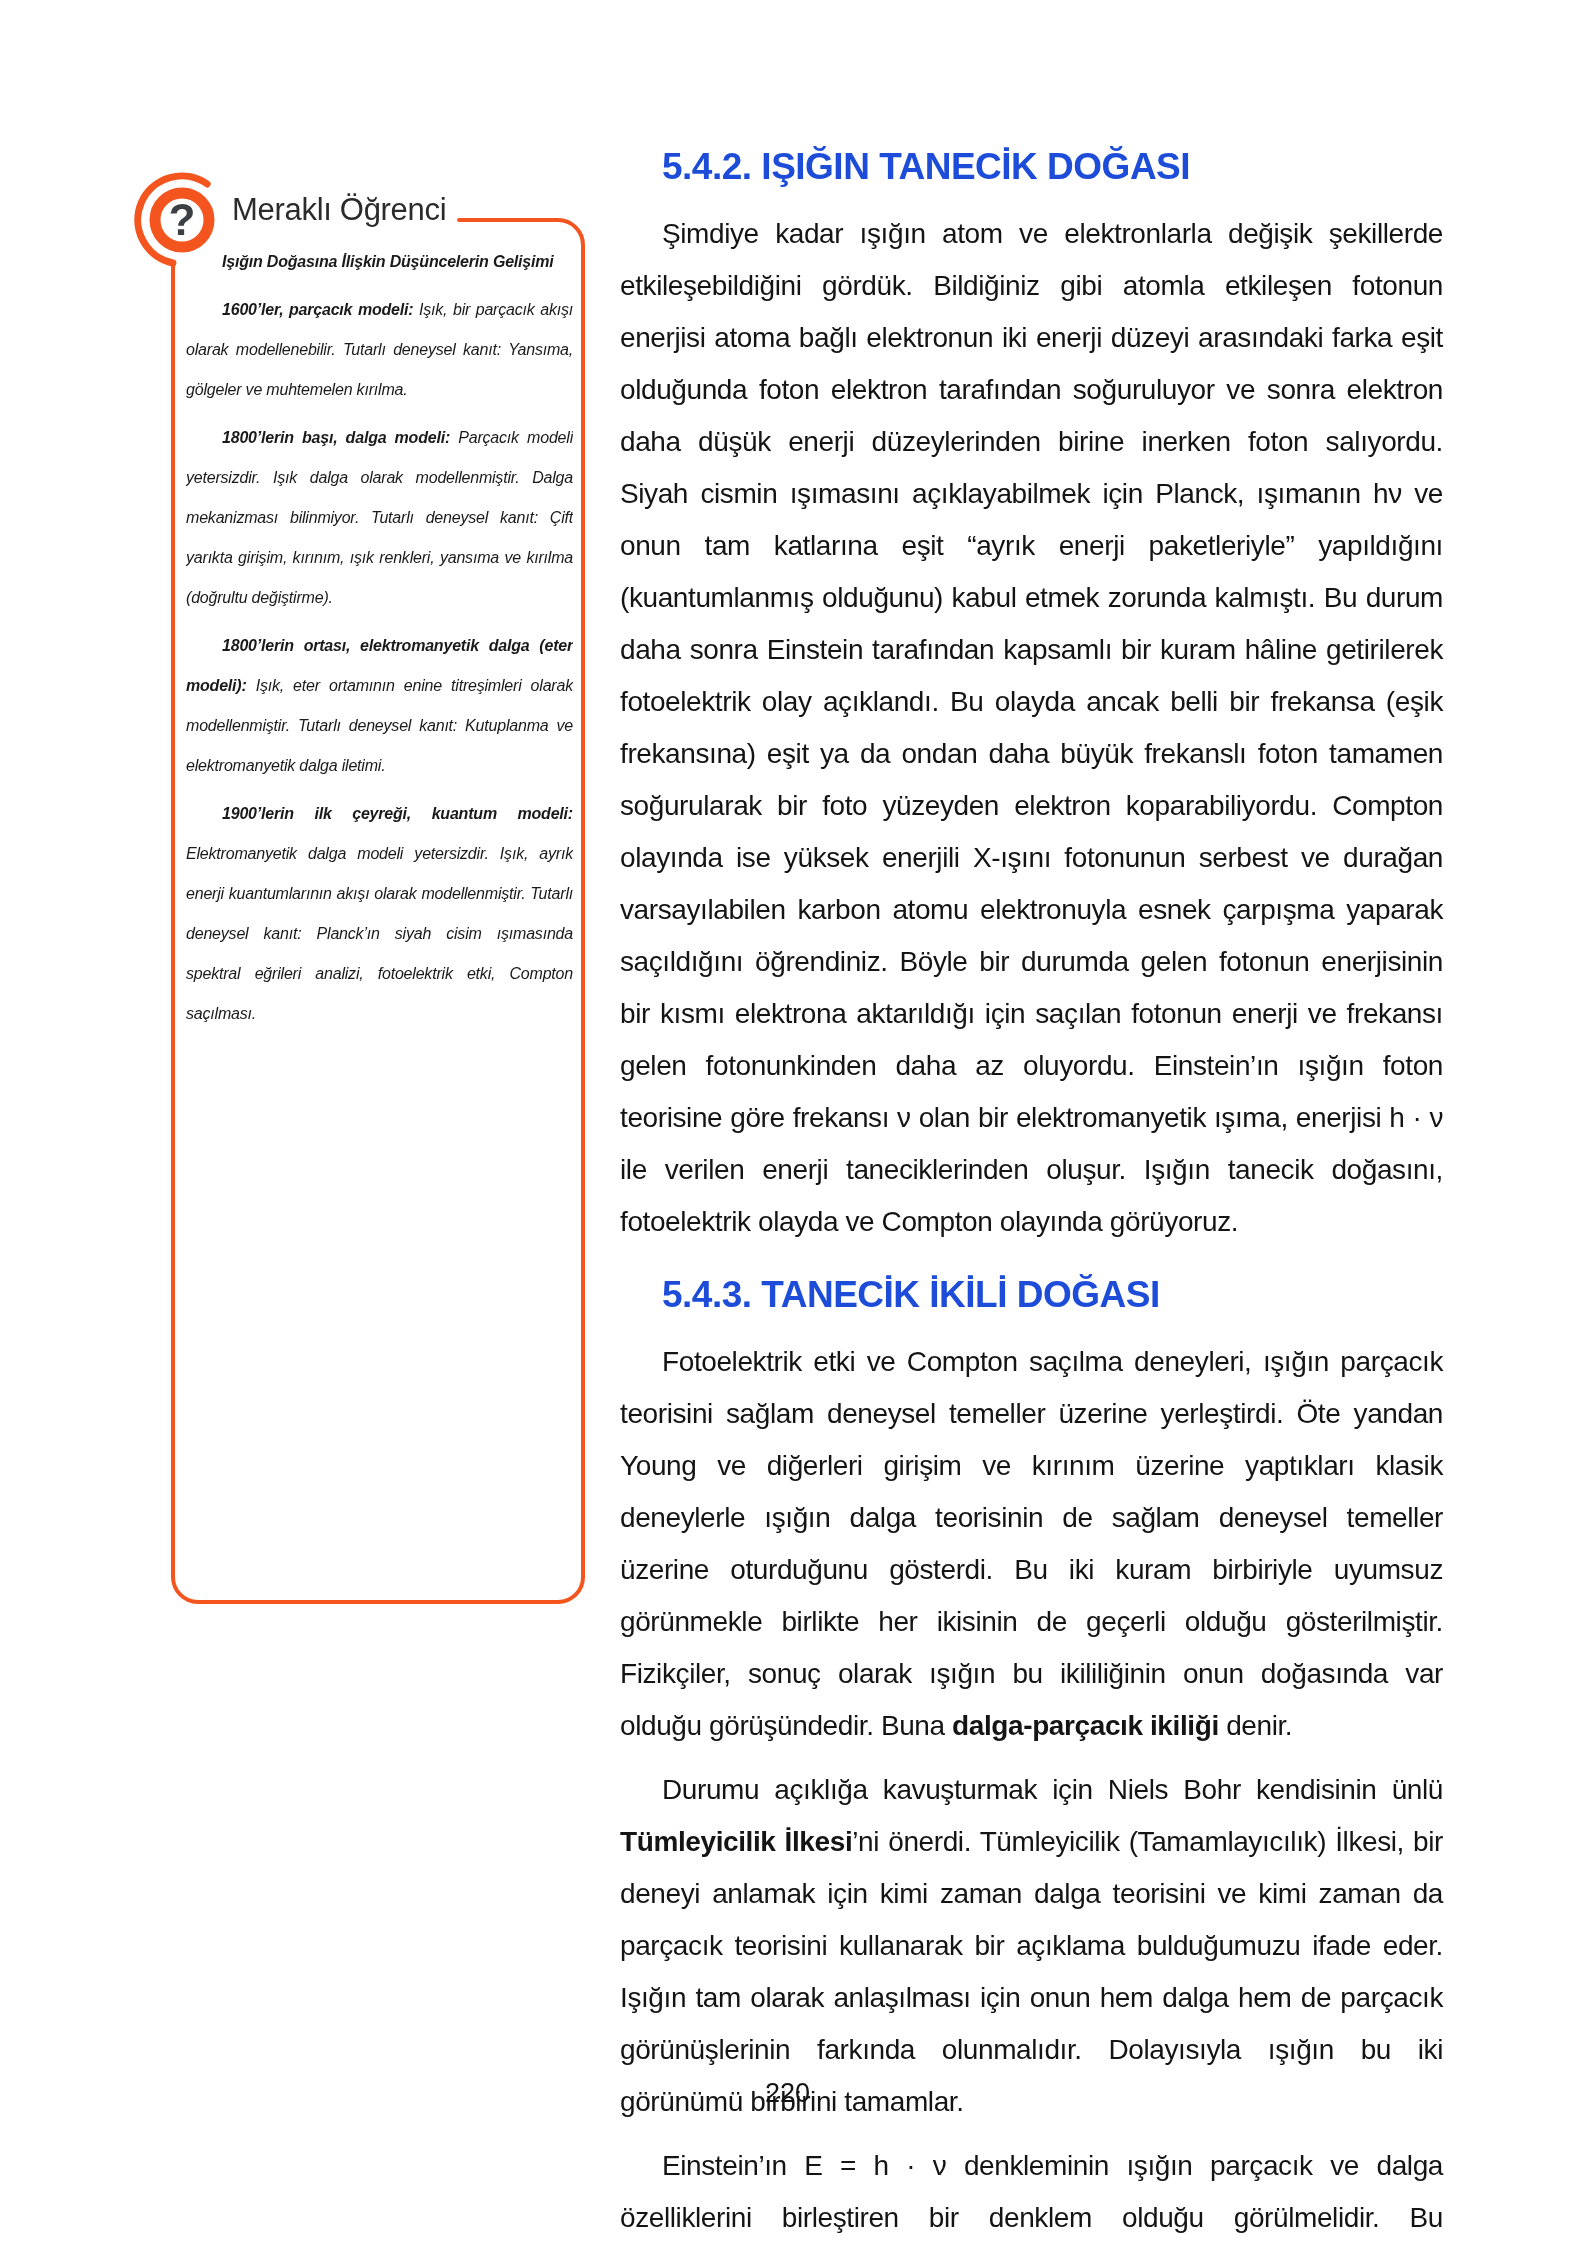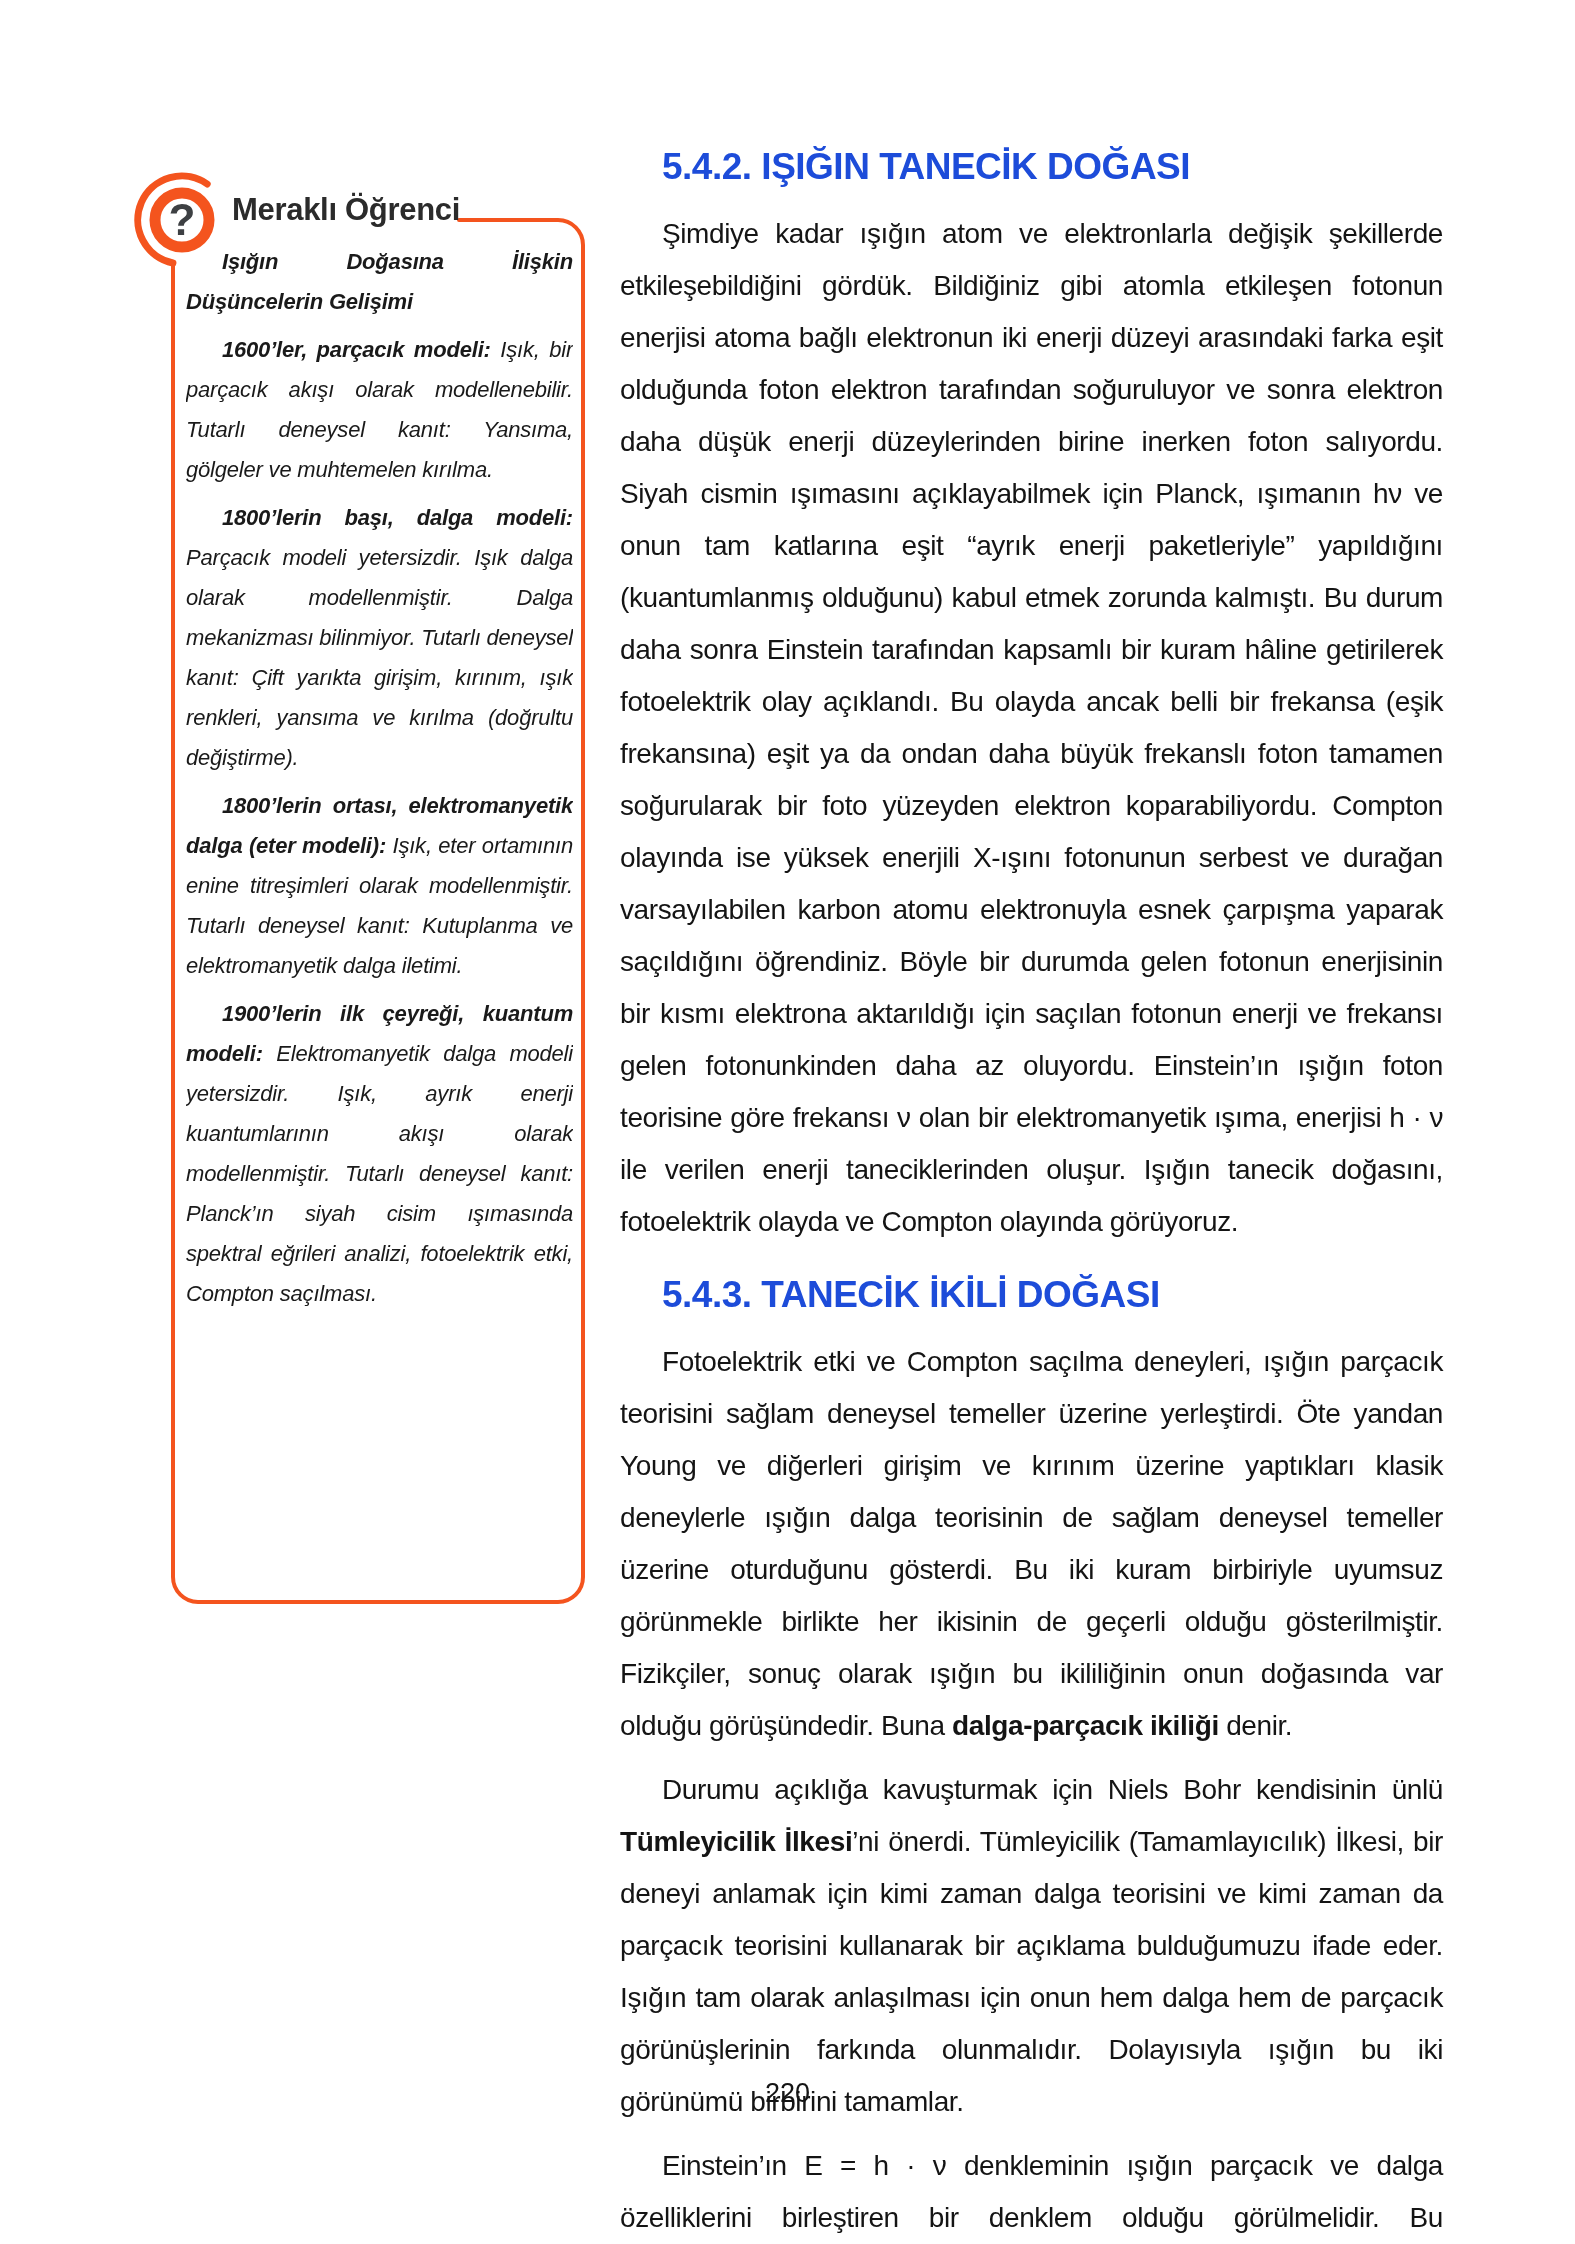--- a/index.html
+++ b/index.html
@@ -32,34 +32,34 @@
     left: -39px;   
     top: -46px;    
     width: 100px;
     height: 100px;
   }
   .curious-header {
     position: absolute;
     left: 61px;    
     top: -26px;    
     font-size: 31px;
-    font-weight: bold;
+    font-weight: normal;
     color: #2b2b2b;
     letter-spacing: -0.3px;
     white-space: nowrap;
   }
   .box-content {
     position: absolute;
     left: 15px;
     right: 12px;
     top: 24px;
     bottom: 10px;
     overflow: hidden;
     font-style: italic;
-    font-size: 22px;
+    font-size: 16px;
     line-height: 40px;
     text-align: justify;
     color: #1a1a1a;
     letter-spacing: -0.2px;
   }
   .box-title {
     font-weight: bold;
     margin: 0 0 8px 0;
     text-indent: 36px;
   }

